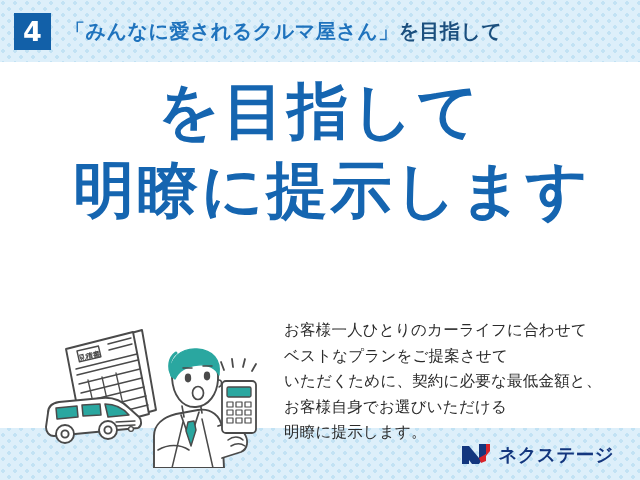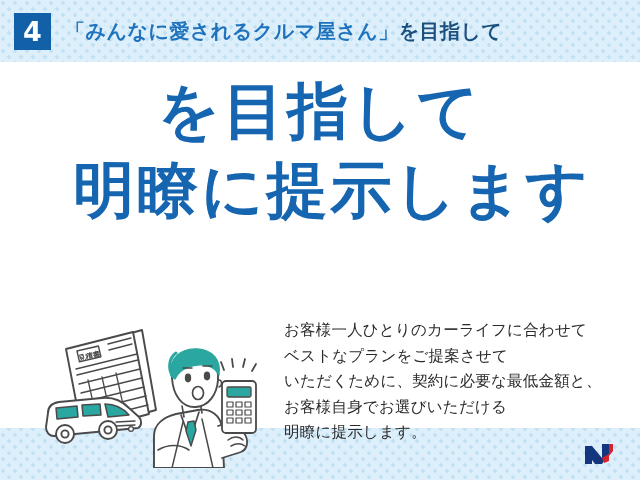--- a/index.html
+++ b/index.html
@@ -289,16 +289,17 @@
     </div>
   </div>
 
   <div class="footer">
     <div class="brand">
       <svg class="brand-mark" width="30" height="24" viewBox="0 0 30 24" xmlns="http://www.w3.org/2000/svg">
         <path d="M1 22 L1 4 L8 4 L18 16 L18 2 L25 2 L25 12 L18 22 L11 22 L8 18 L8 22 Z" fill="#13367e"></path>
         <path d="M25 2 L29 2 L29 9 L25 14 Z" fill="#d8232a"></path>
         <path d="M18 16 L25 12 L25 19 L20 21 Z" fill="#d8232a"></path>
       </svg>
+      <span class="brand-name">ネクステージ</span>
     </div>
   </div>
 
 </div>
 
 </body></html>

